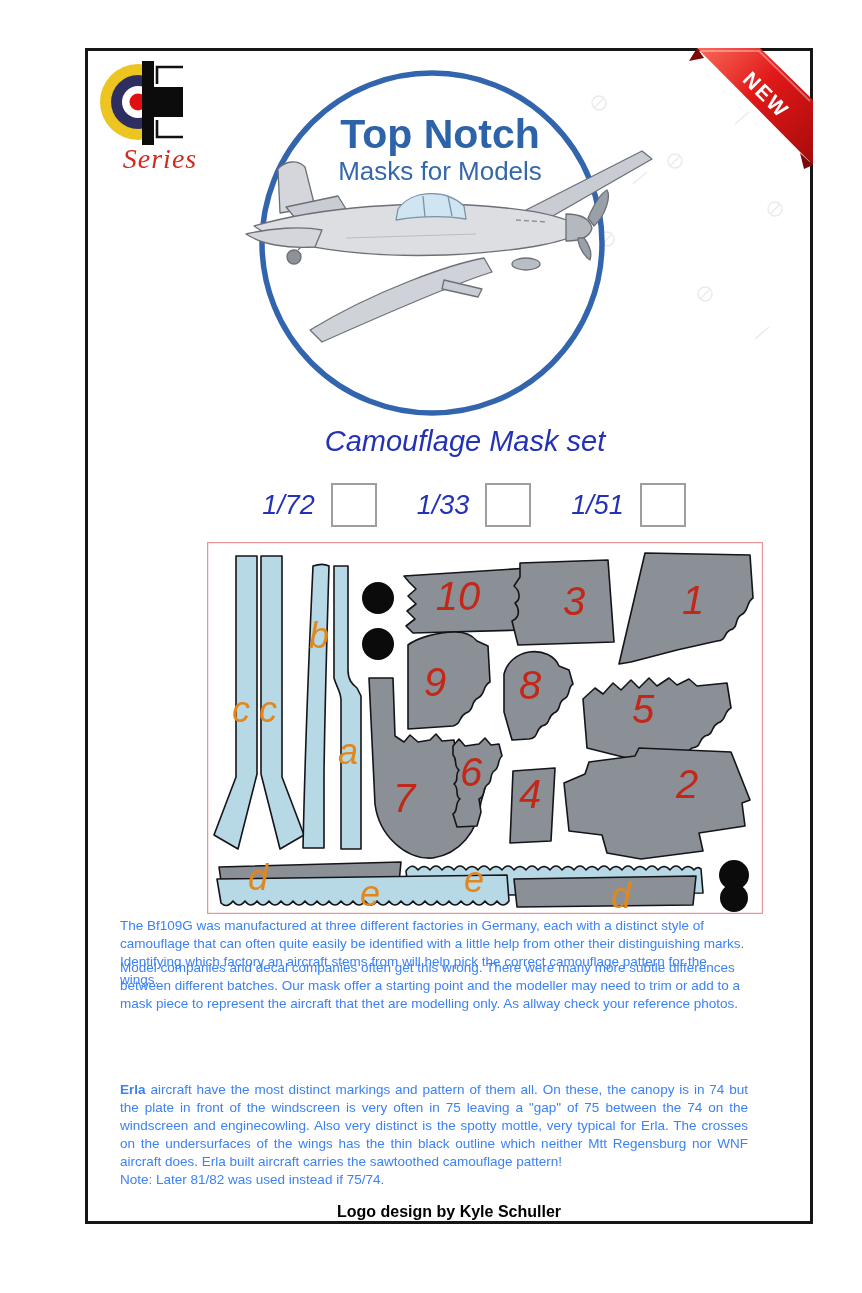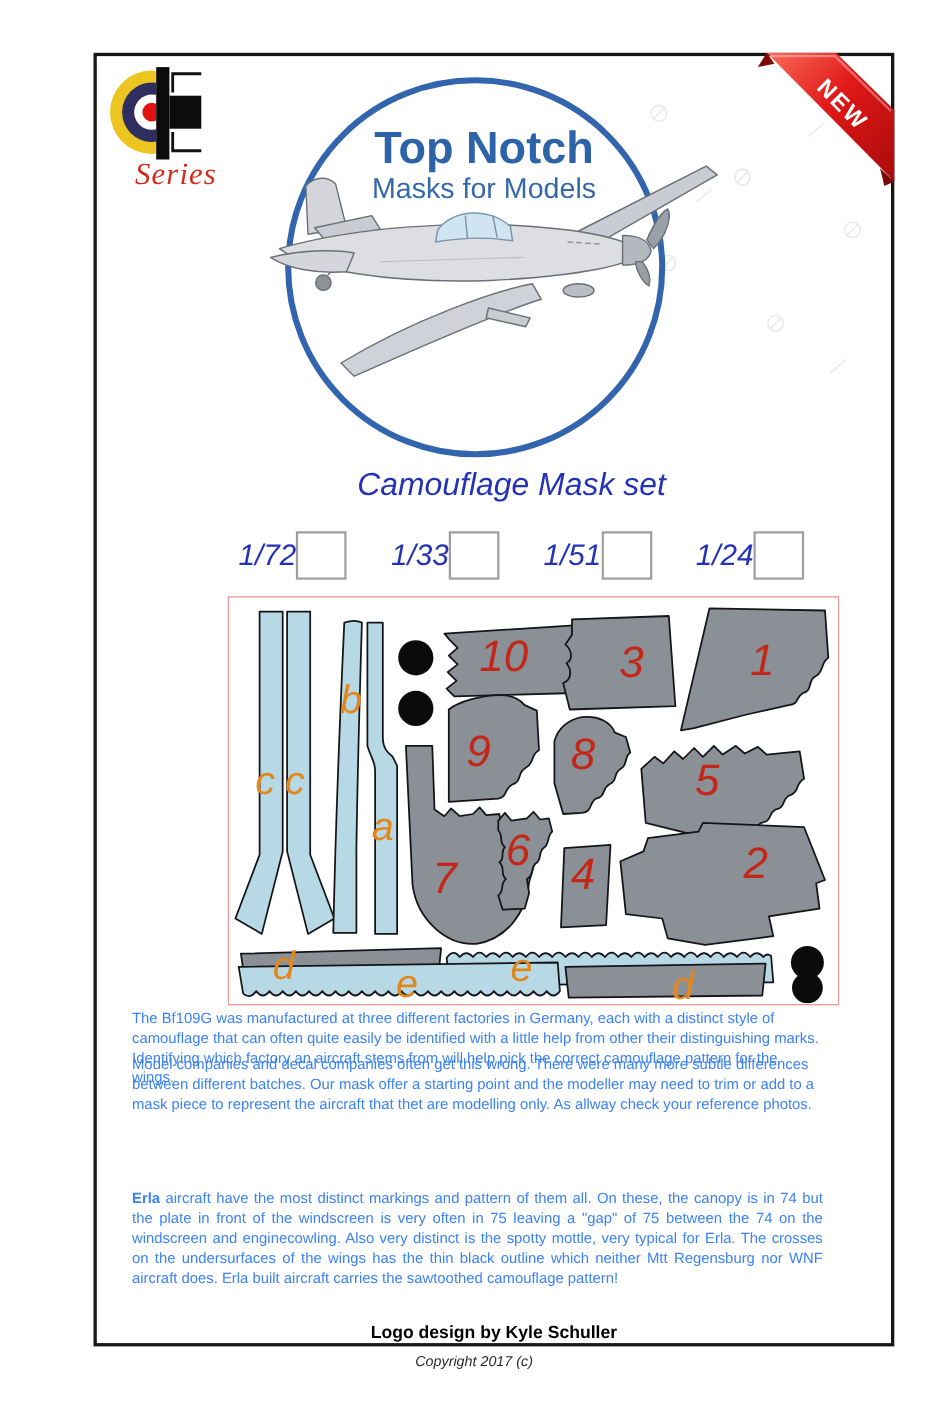--- a/index.html
+++ b/index.html
@@ -16,21 +16,21 @@
   .brand-title{font-family:"Liberation Sans",sans-serif;font-weight:bold;font-size:41px;fill:#2d63a9;}
   .brand-subtitle{font-family:"Liberation Sans",sans-serif;font-size:26px;fill:#3568ab;}
   
   .product-title{position:absolute;left:0;top:374px;width:100%;text-align:center;
     font-size:29px;font-style:italic;color:#2433b6;padding-left:16px;}
   .product-subtitle{position:absolute;left:0;top:406px;width:100%;text-align:center;
     font-size:29px;color:#2433b6;}
   
   .scale-row{position:absolute;left:0;top:432px;width:100%;display:flex;
     justify-content:center;align-items:center;gap:40px;padding-left:50px;box-sizing:border-box;}
-  .scale-group{display:flex;align-items:center;}
+  .scale-group{display:flex;align-items:center;gap:16px;}
   .scale-label{font-size:27px;font-style:italic;color:#2433b6;}
   .scale-box{width:42px;height:40px;background:#ffffff;border:2px solid #9e9e9e;cursor:pointer;}
   
   .diagram{position:absolute;left:119px;top:491px;width:556px;height:372px;}
   .num{font-family:"Liberation Sans",sans-serif;font-style:italic;font-size:40px;fill:#c22718;}
   .ltr{font-family:"Liberation Sans",sans-serif;font-style:italic;font-size:36px;fill:#e2871c;}
   .piece-gray{fill:#8b9097;stroke:#14141a;stroke-width:1.6;stroke-linejoin:round;}
   .piece-blue{fill:#b7d9e5;stroke:#14141a;stroke-width:1.6;stroke-linejoin:round;}
   .dot{fill:#0b0b0b;}
   
@@ -133,24 +133,20 @@
         <span class="scale-box"></span>
       </div>
       <div class="scale-group">
         <span class="scale-label">1/33</span>
         <span class="scale-box"></span>
       </div>
       <div class="scale-group">
         <span class="scale-label">1/51</span>
         <span class="scale-box"></span>
       </div>
-      <div class="scale-group">
-        <span class="scale-label">1/24</span>
-        <span class="scale-box"></span>
-      </div>
     </div>
 
     <svg class="diagram" viewBox="0 0 556 372">
       <rect x="0.5" y="0.5" width="555" height="371" fill="#ffffff" stroke="#e89898" stroke-width="1.5"></rect>
 
       <path class="piece-blue" d="M29,14 L50,14 L50,232 L31,307 L7,293 L29,235 Z"></path>
       <path class="piece-blue" d="M54,14 L75,14 L75,235 L97,293 L73,307 L54,232 Z"></path>
       <path class="piece-blue" d="M106,24 C112,22 118,22 122,24 C120,90 118,160 117,230 L117,306 L96,306 C98,210 102,110 106,24 Z"></path>
       <path class="piece-blue" d="M127,24 L141,24 L141,128 C141,138 145,142 150,146 L154,154 L154,307 L134,307 L134,158 C134,150 129,144 127,136 Z"></path>
 
@@ -193,19 +189,19 @@
       <text class="ltr" x="51" y="348" text-anchor="middle">d</text>
       <text class="ltr" x="267" y="350" text-anchor="middle">e</text>
       <text class="ltr" x="163" y="364" text-anchor="middle">e</text>
       <text class="ltr" x="414" y="366" text-anchor="middle">d</text>
     </svg>
 
     <div class="para p1">The Bf109G was manufactured at three different factories in Germany, each with a distinct style of camouflage that can often quite easily be identified with a little help from other their distinguishing marks. Identifying which factory an aircraft stems from will help pick the correct camouflage pattern for the wings.</div>
     <div class="para p2">Model companies and decal companies often get this wrong. There were many more subtle differences between different batches. Our mask offer a starting point and the modeller may need to trim or add to a mask piece to represent the aircraft that thet are modelling only. As allway check your reference photos.</div>
     <div class="para p3 justified">
       <b>Erla</b><span> aircraft have the most distinct markings and pattern of them all. On these, the canopy is in 74 but the plate in front of the windscreen is very often in 75 leaving a "gap" of 75 between the 74 on the windscreen and enginecowling. Also very distinct is the spotty mottle, very typical for Erla. The crosses on the undersurfaces of the wings has the thin black outline which neither Mtt Regensburg nor WNF aircraft does. Erla built aircraft carries the sawtoothed camouflage pattern!</span>
+      <span class="note-line">Note: Later 81/82 was used instead if 75/74.</span>
     </div>
 
     <div class="credit">Logo design by Kyle Schuller</div>
   </div>
 
-  <div class="copyright">Copyright 2017 (c)</div>
 </div>
 
 </body></html>

